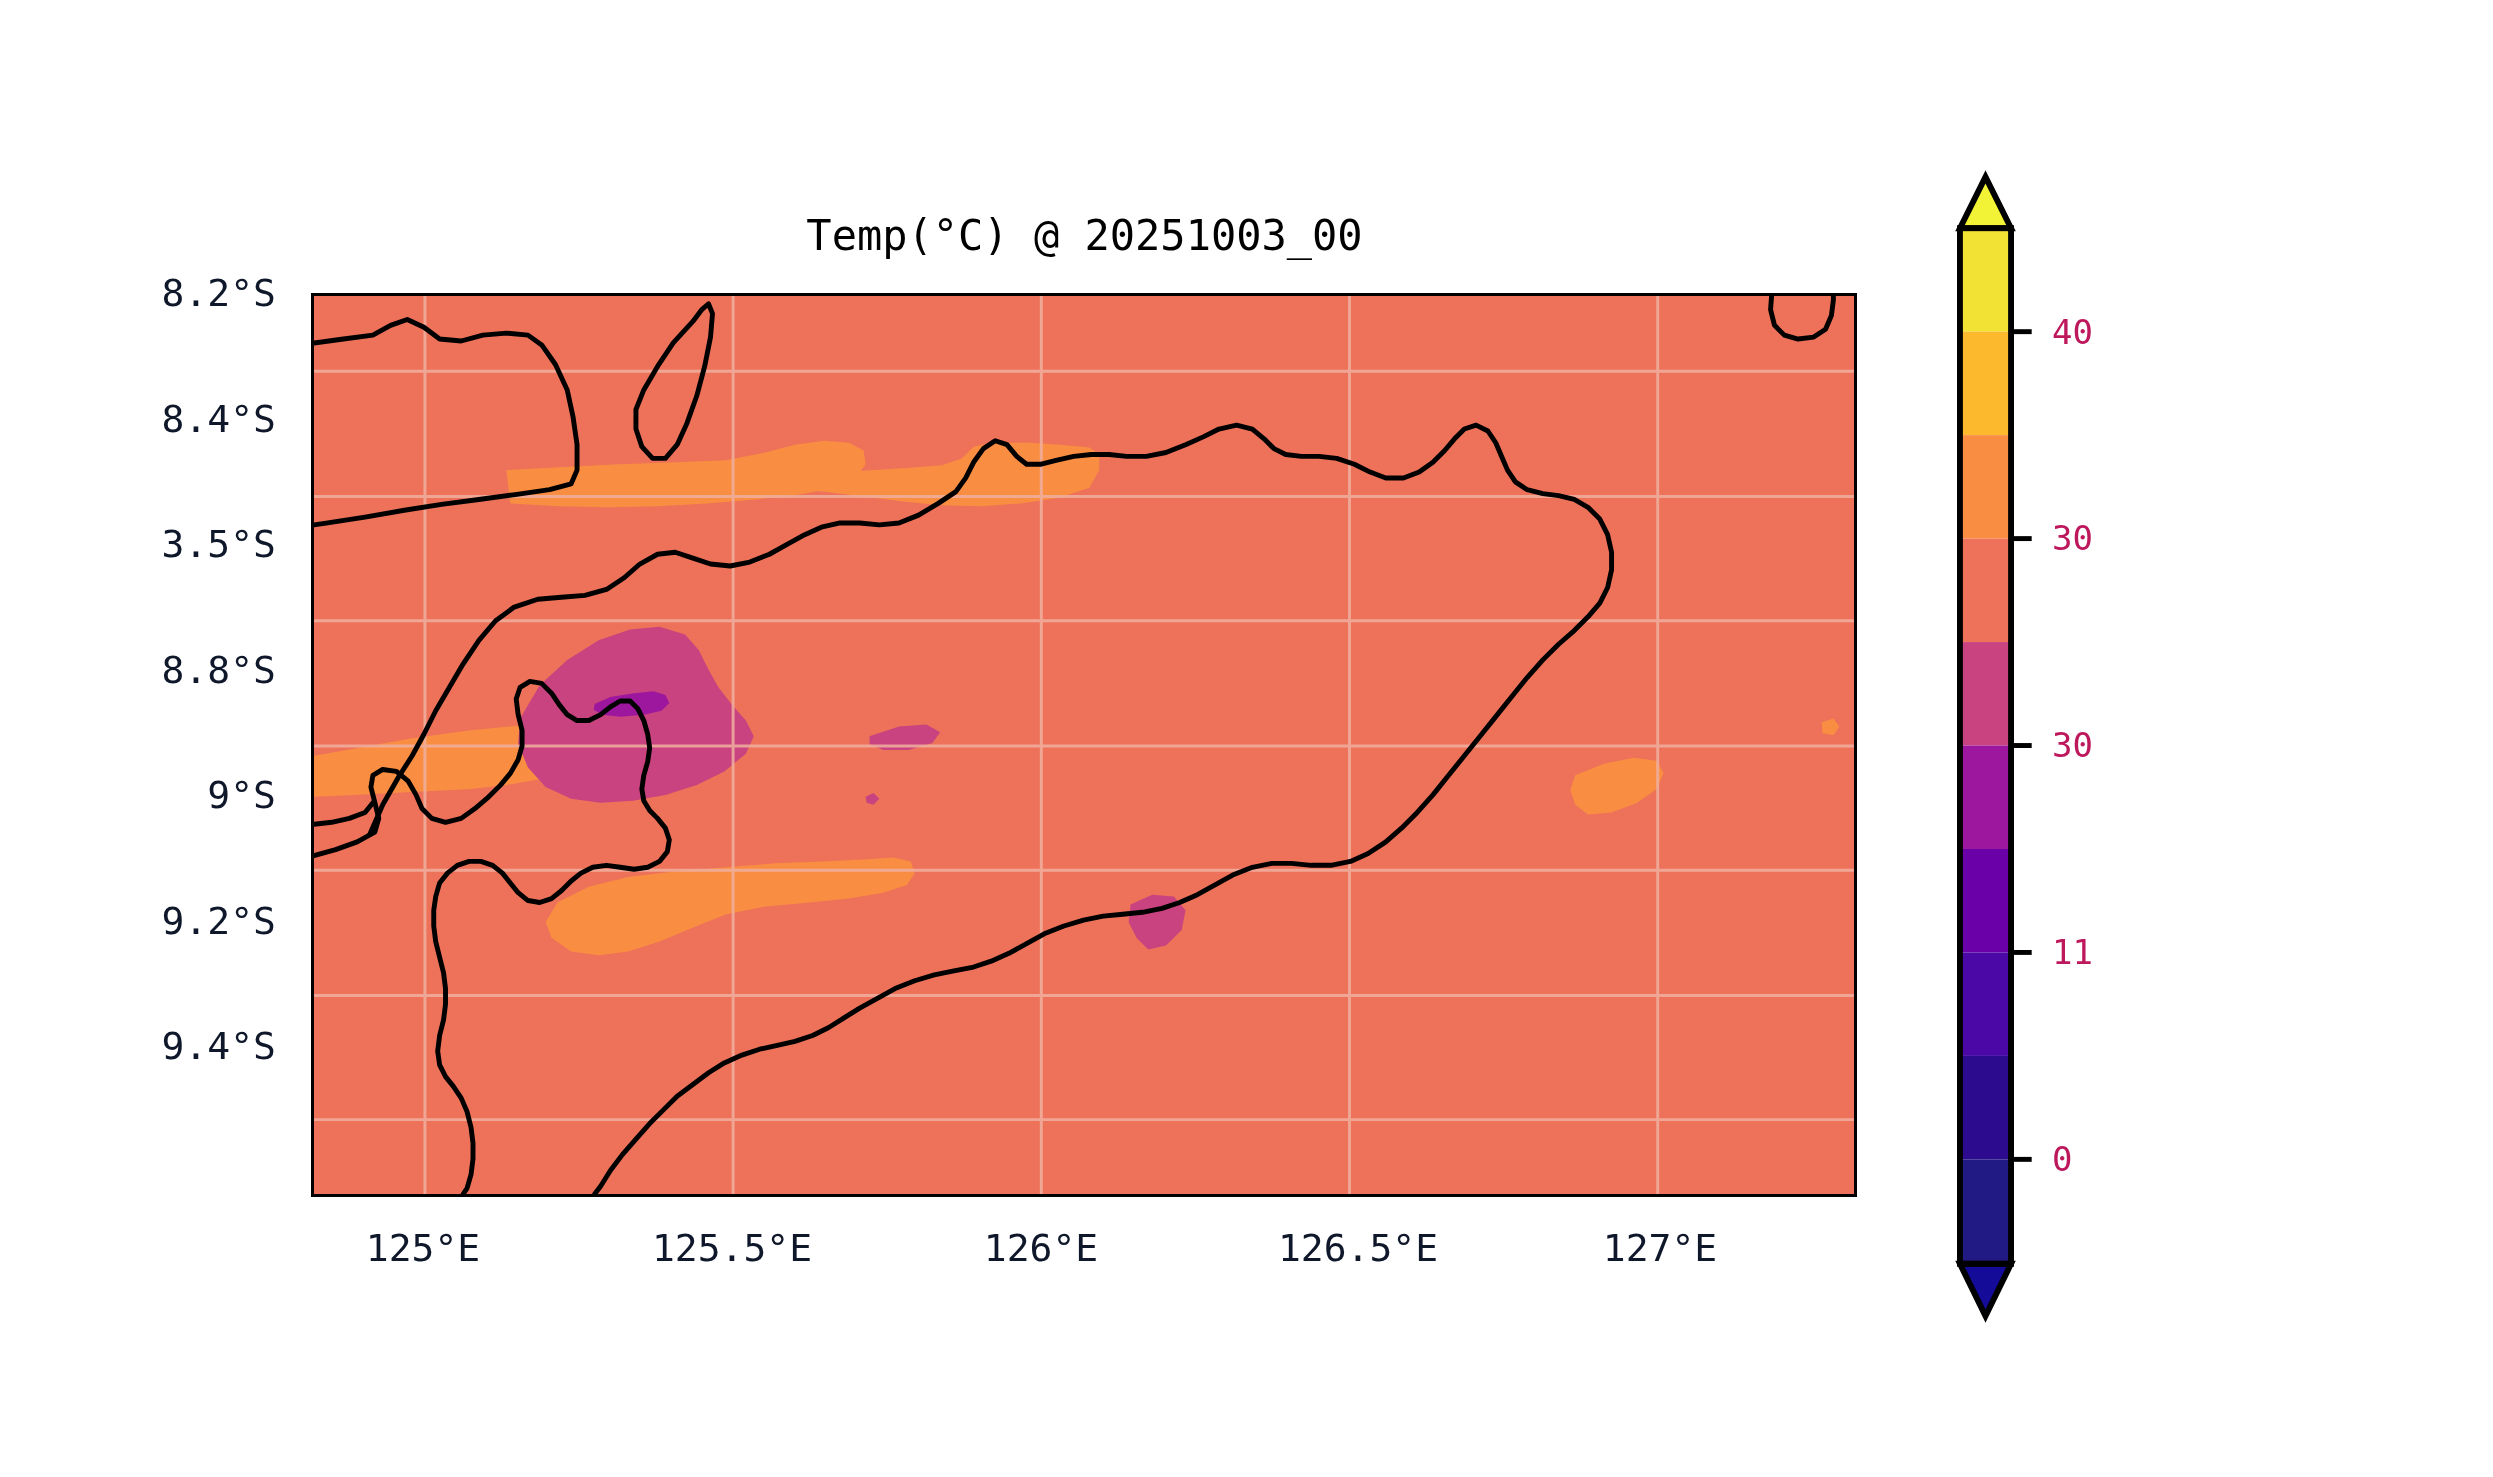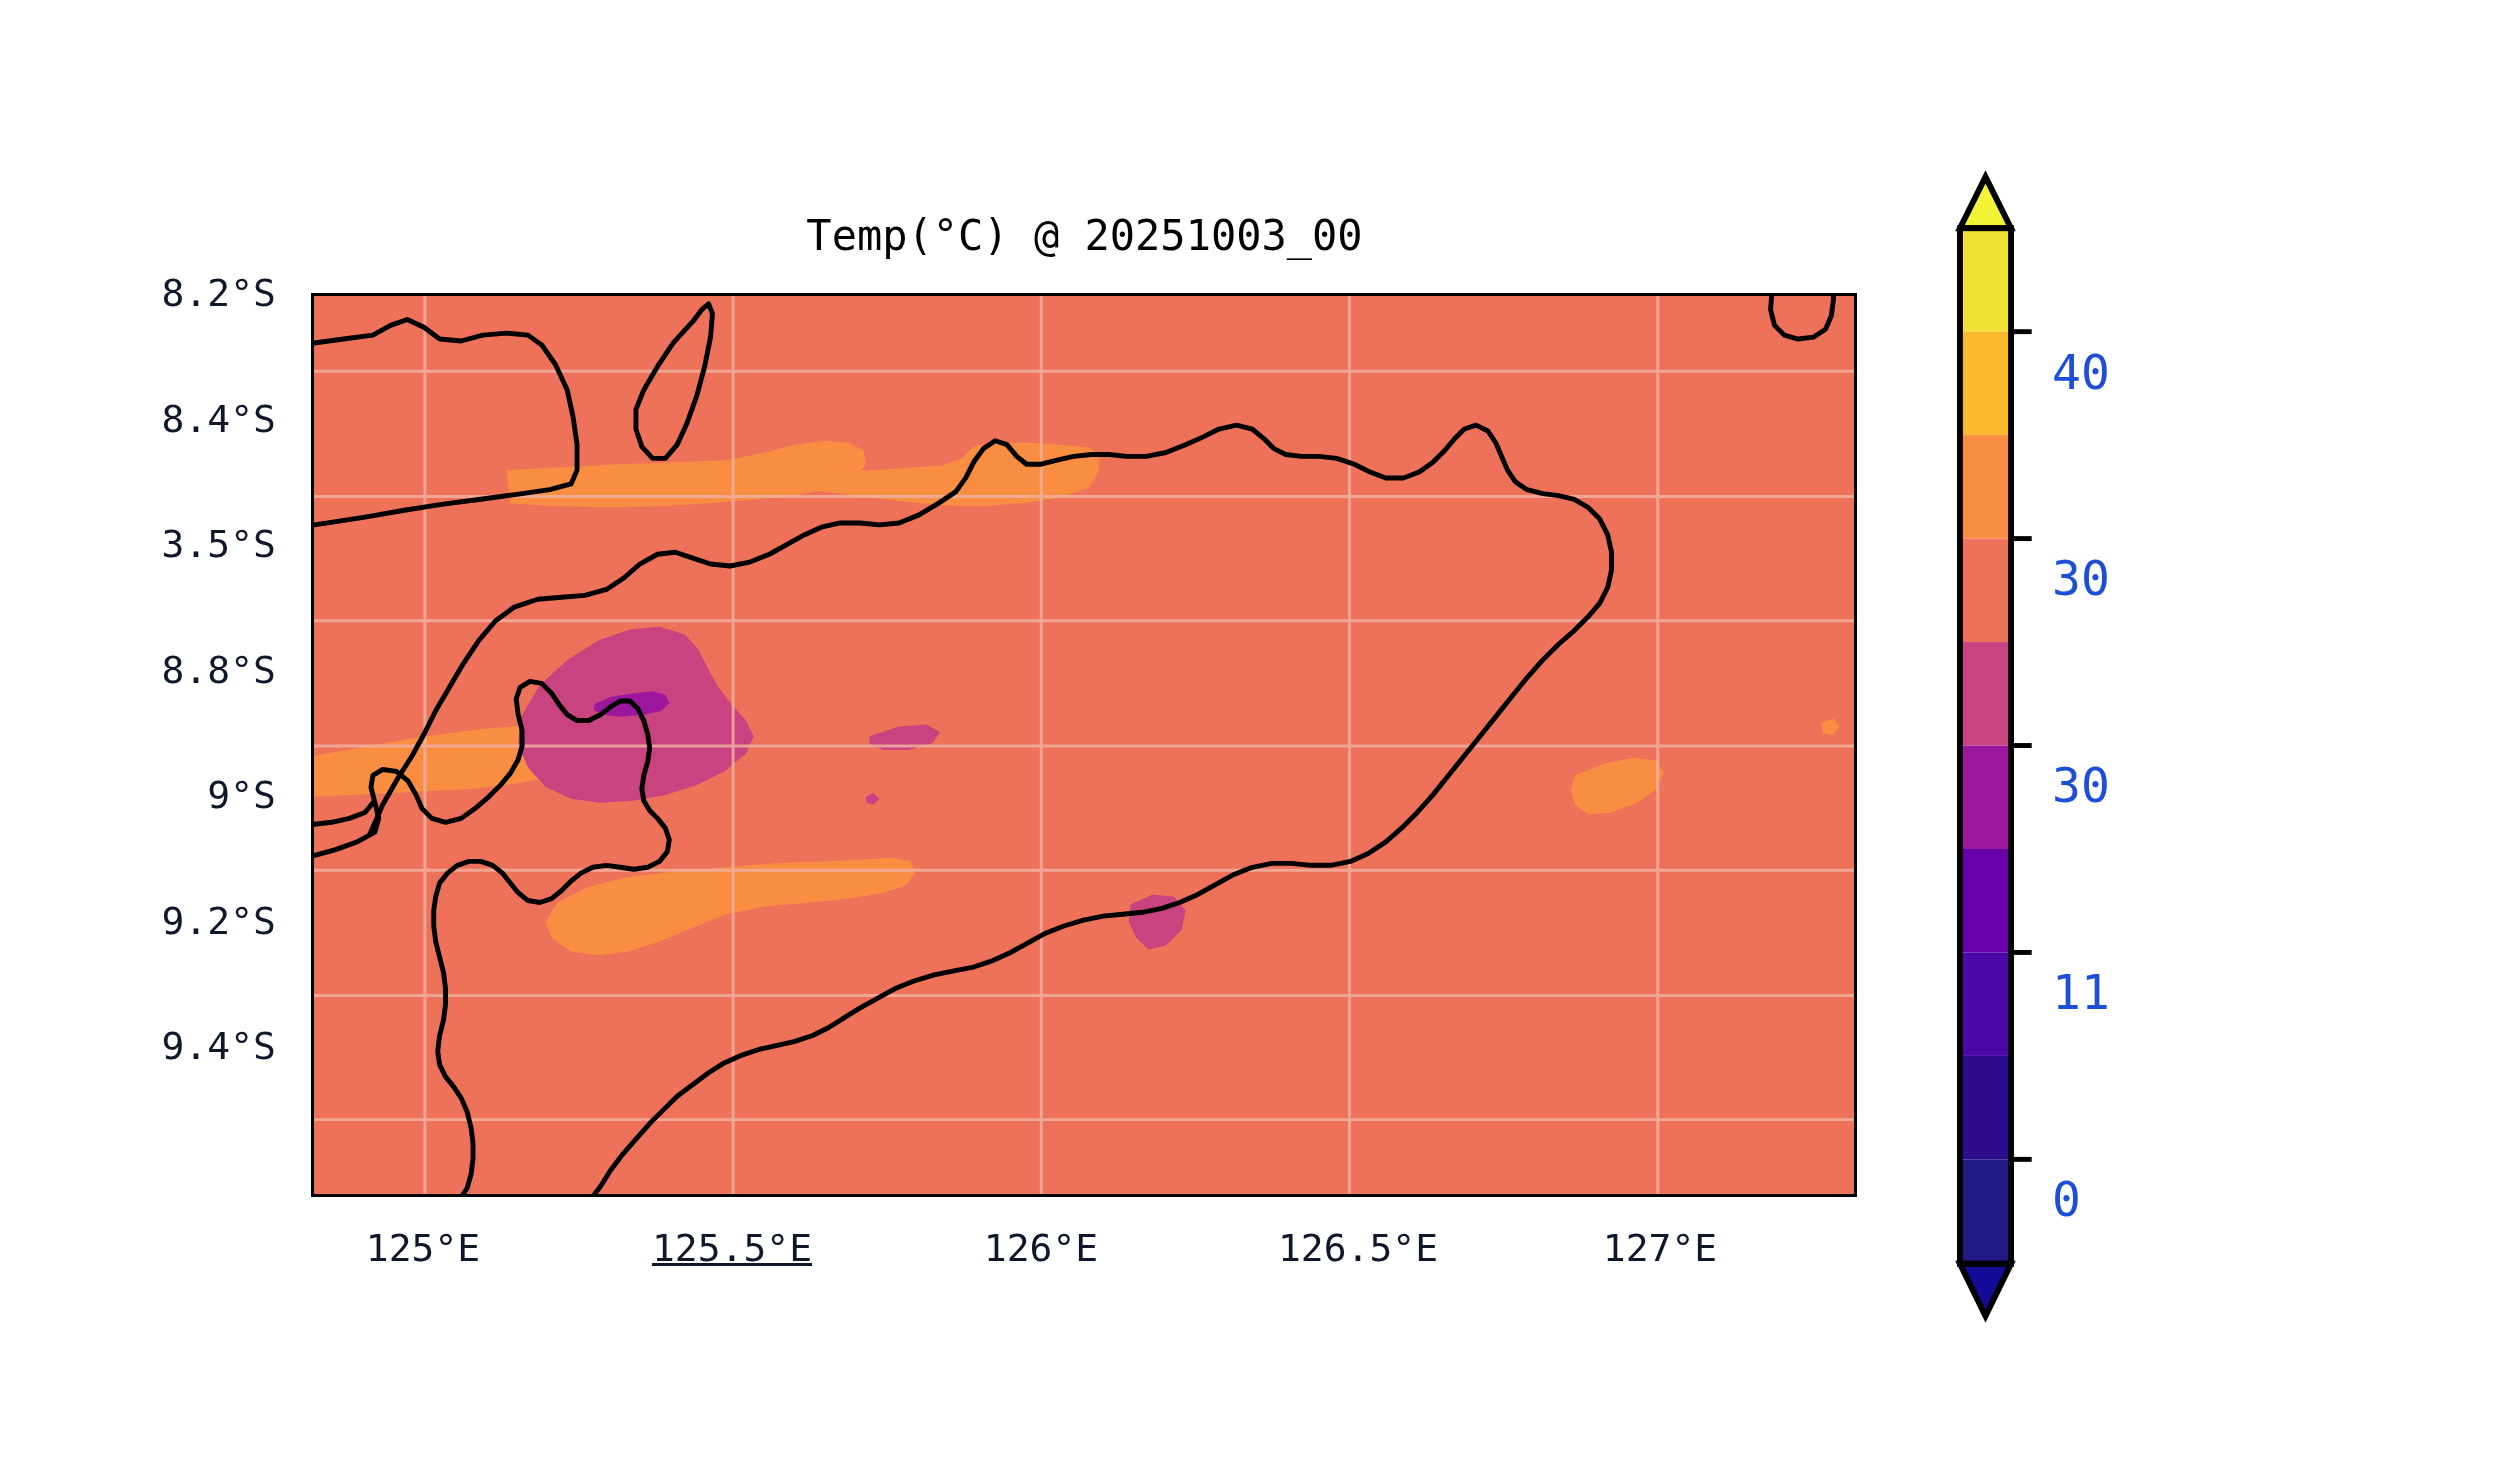--- a/index.html
+++ b/index.html
@@ -85,26 +85,25 @@
   #cbar-svg {
     position: absolute;
     left: 0; top: 0;
     width: 57px;
     height: 1143px;
     display: block;
     overflow: visible;
   }
   .cbar-tick-label {
     position: absolute;
-    color: #1d4ed8;
+    color: #be185d;
     font-family: "DejaVu Sans Mono", monospace;
-    font-size: 48px;
+    font-size: 34px;
     white-space: pre;
     transform: translateY(-50%);
-    margin-top: 40px;
   }
 </style>
 </head>
 <body>
 
 <div id="figure">
 
   <div id="title-block">
     <span id="title-line1">Temp(°C) @ 20251003_00</span>
     <span id="title-line2">Simulation Time: 20250930_12</span>
@@ -251,21 +250,21 @@
 
   <div class="tick-label ylabel" style="left:89px; top:293px; width:187px;">8.2°S</div>
   <div class="tick-label ylabel" style="left:89px; top:419px; width:187px;">8.4°S</div>
   <div class="tick-label ylabel" style="left:89px; top:544px; width:187px;">3.5°S</div>
   <div class="tick-label ylabel" style="left:89px; top:670px; width:187px;">8.8°S</div>
   <div class="tick-label ylabel" style="left:89px; top:795px; width:187px;">9°S</div>
   <div class="tick-label ylabel" style="left:89px; top:921px; width:187px;">9.2°S</div>
   <div class="tick-label ylabel" style="left:89px; top:1046px; width:187px;">9.4°S</div>
 
   <div class="tick-label xlabel" style="left:423px; top:1226px;">125°E</div>
-  <div class="tick-label xlabel" style="left:732px; top:1226px;text-decoration:underline;">125.5°E</div>
+  <div class="tick-label xlabel" style="left:732px; top:1226px;">125.5°E</div>
   <div class="tick-label xlabel" style="left:1041px; top:1226px;">126°E</div>
   <div class="tick-label xlabel" style="left:1351px; top:1226px;margin-left:7px;">126.5°E</div>
   <div class="tick-label xlabel" style="left:1660px; top:1226px;">127°E</div>
 
   <div id="colorbar-axes">
     <svg id="cbar-svg" viewBox="0 0 58 1160" preserveAspectRatio="none">
 
       <path fill="#F2F237" stroke="#000000" stroke-width="6" stroke-linejoin="miter" d="M 3,54 L 29,2 L 55,54 Z"></path>
 
       <g>

